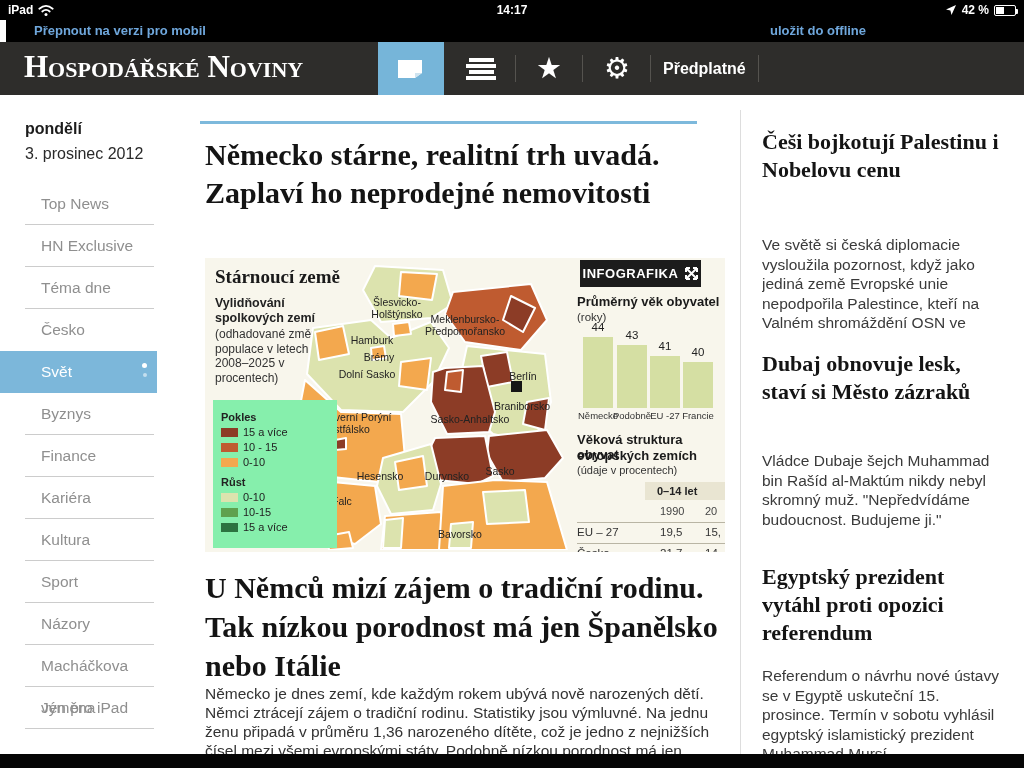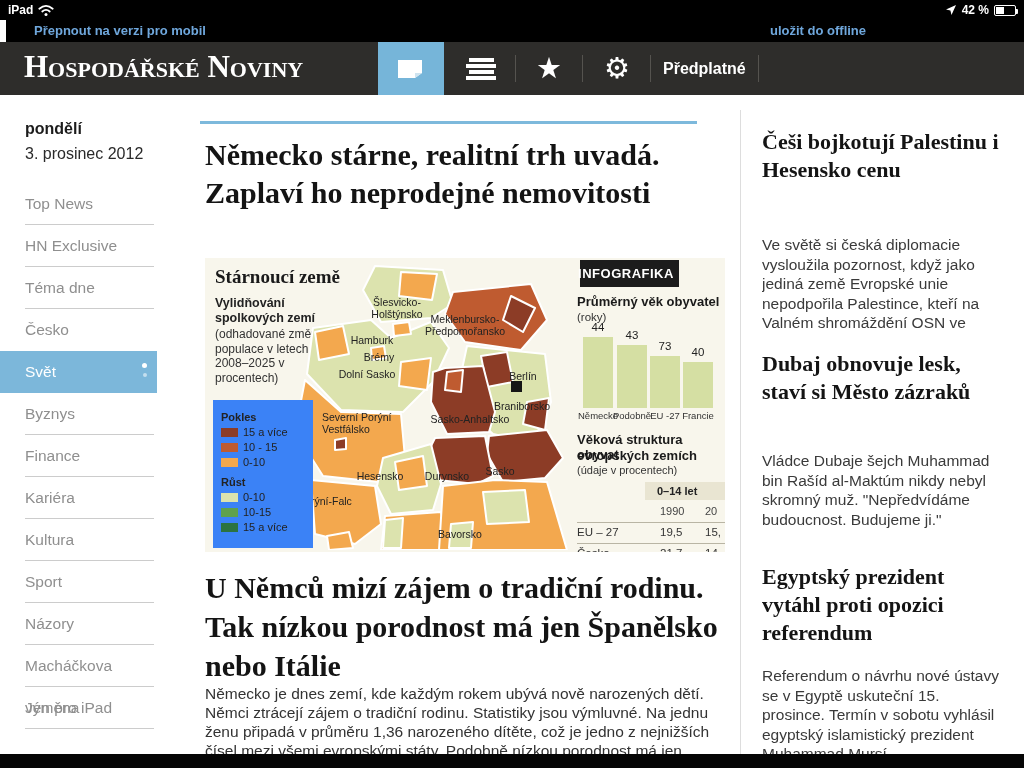--- a/index.html
+++ b/index.html
@@ -36,21 +36,21 @@
   .hsep { position:absolute; top:13px; width:1px; height:27px; background:#55534f; }
   .subscribe { position:absolute; left:663px; top:0; height:53px; display:flex; align-items:center;
                color:#fff; font-size:16px; font-weight:bold; }
   .glyph { font-size:29px; line-height:1; }
 
   
   .sidebar { left:0; top:95px; width:185px; height:659px; background:#fff; }
   .side-day  { position:absolute; left:25px; top:25px; font-size:16px; font-weight:bold; color:#1c1c1c; }
   .side-date { position:absolute; left:25px; top:50px; font-size:16px; color:#2a2a2a; }
   .side-menu { position:absolute; left:0; top:88px; width:157px; list-style:none; }
-  .side-menu li { position:relative; height:42px; line-height:42px; padding-left:25px;
+  .side-menu li { position:relative; height:42px; line-height:42px; padding-left:41px;
                   font-size:15.5px; color:#8f8f8f; cursor:pointer; }
   .side-menu li::after { content:""; position:absolute; left:25px; right:3px; bottom:0;
                          height:1px; background:#ccc; }
   .side-menu li.no-sep::after { display:none; }
   .side-menu li.active { background:#7cb7da; color:#fff; }
   .side-menu li.active::after { display:none; }
   .dot1,.dot2 { position:absolute; right:10px; border-radius:50%; background:#fff; }
   .dot1 { width:5px; height:5px; top:12px; }
   .dot2 { width:4px; height:4px; top:22px; opacity:.55; }
 
@@ -68,34 +68,34 @@
   
   .info-box { left:205px; top:258px; width:520px; height:294px; overflow:hidden;
               background:#f8f6ec; }
   .info-title { position:absolute; left:10px; top:8px;
                 font-family:"Liberation Serif","DejaVu Serif",serif; font-weight:bold;
                 font-size:19px; color:#1a1a1a; }
   .info-sub-b { position:absolute; left:10px; top:38px; width:140px;
                 font-size:12.5px; font-weight:bold; color:#222; line-height:15px; }
   .info-sub-n { position:absolute; left:10px; top:69px; width:130px;
                 font-size:12px; color:#333; line-height:14.5px; }
-  .legend { position:absolute; left:8px; top:142px; width:100px; height:148px;
-            background:#3b82f6; padding:9px 8px; font-size:11px; color:#222; }
+  .legend { position:absolute; left:8px; top:142px; width:124px; height:148px;
+            background:#86efac; padding:9px 8px; font-size:11px; color:#222; }
   .leg-title { font-weight:bold; margin:2px 0 3px; }
   .leg-row { display:flex; align-items:center; gap:5px; margin-bottom:3px; }
   .swatch { width:17px; height:9px; flex:0 0 auto; }
   .sw-d1 { background:#8c3c26; } .sw-d2 { background:#bf5b30; } .sw-d3 { background:#f3a84e; }
   .sw-g1 { background:#dce3ae; } .sw-g2 { background:#5fa14e; } .sw-g3 { background:#2c7340; }
 
   .map-label { position:absolute; transform:translate(-50%,-50%); white-space:nowrap;
                font-size:10.5px; color:#222; text-align:center; line-height:11.5px; }
   .map-label.la { transform:translate(0,-50%); text-align:left; }
   .berlin-sq { position:absolute; left:306px; top:123px; width:11px; height:11px; background:#151515; }
 
-  .ig-btn { position:absolute; left:375px; top:2px; width:99px; height:27px; background:#1c1c1c;
+  .ig-btn { position:absolute; left:375px; top:2px; width:121px; height:27px; background:#1c1c1c;
             color:#fff; display:flex; align-items:center; justify-content:center; gap:7px;
             font-size:13px; font-weight:bold; letter-spacing:.5px; cursor:pointer; }
   .bc-title { position:absolute; left:372px; top:36px; font-size:13px; font-weight:bold; color:#1a1a1a; }
   .bc-unit  { position:absolute; left:372px; top:53px; font-size:11.5px; color:#333; }
   .bar { position:absolute; width:30px; background:#d5dfa3; }
   .bar-val { position:absolute; width:30px; text-align:center; font-size:11.5px; color:#222; }
   .bar-cat { position:absolute; top:152px; width:40px; text-align:center; font-size:9.5px; color:#333; }
 
   .tb-title { position:absolute; left:372px; font-size:13px; font-weight:bold; color:#1a1a1a; }
   .tb-note  { position:absolute; left:372px; top:206px; font-size:11px; color:#333; }
@@ -120,20 +120,21 @@
 
 <div class="abs statusbar">
   <div class="left">
     <span>iPad</span>
     <svg width="16" height="13" viewBox="0 0 18 13">
       <path d="M1.5 4.5 Q9 -2 16.5 4.5" stroke="#fff" stroke-width="2" fill="none" stroke-linecap="round"></path>
       <path d="M4.8 7.6 Q9 4 13.2 7.6" stroke="#fff" stroke-width="2" fill="none" stroke-linecap="round"></path>
       <circle cx="9" cy="11" r="1.7" fill="#fff"></circle>
     </svg>
   </div>
+  <div class="center">14:17</div>
   <div class="right">
     <svg width="12" height="12" viewBox="0 0 12 12">
       <path d="M11 1 L1 5.5 L5.4 6.6 L6.5 11 Z" fill="#fff"></path>
     </svg>
     <span>42 %</span>
     <span class="battery-shell">
       <span class="battery-fill"></span>
         <span class="battery-nub"></span>
     </span>
   </div>
@@ -303,21 +304,21 @@
     <svg width="13" height="13" viewBox="0 0 13 13">
       <path d="M1 1 L12 12 M12 1 L1 12" stroke="#fff" stroke-width="2"></path>
       <path d="M1 1 h4 M1 1 v4 M12 1 h-4 M12 1 v4 M1 12 h4 M1 12 v-4 M12 12 h-4 M12 12 v-4" stroke="#fff" stroke-width="2"></path>
     </svg>
   </div>
 
   <div class="bc-title">Průměrný věk obyvatel</div>
   <div class="bc-unit">(roky)</div>
   <div class="bar-val" style="left:378px; top:63px;">44</div>
   <div class="bar-val" style="left:412px; top:71px;">43</div>
-  <div class="bar-val" style="left:445px; top:82px;">73</div>
+  <div class="bar-val" style="left:445px; top:82px;">41</div>
   <div class="bar-val" style="left:478px; top:88px;">40</div>
   <div class="bar" style="left:378px; top:79px;  height:71px;"></div>
   <div class="bar" style="left:412px; top:87px;  height:63px;"></div>
   <div class="bar" style="left:445px; top:98px;  height:52px;"></div>
   <div class="bar" style="left:478px; top:104px; height:46px;"></div>
   <div class="bar-cat" style="left:373px;">Německo</div>
   <div class="bar-cat" style="left:407px;">Podobně</div>
   <div class="bar-cat" style="left:440px;">EU -27</div>
   <div class="bar-cat" style="left:473px;">Francie</div>
 
@@ -336,21 +337,21 @@
   <div class="tb-cell" style="left:372px; top:289px;">Česko</div>
   <div class="tb-cell" style="left:455px; top:289px;">21,7</div>
   <div class="tb-cell" style="left:500px; top:289px;">14</div>
 </div>
 
 <h2 class="abs headline2">U Němců mizí zájem o tradiční rodinu. Tak nízkou porodnost má jen Španělsko nebo Itálie</h2>
 <p class="abs main-body">Německo je dnes zemí, kde každým rokem ubývá nově narozených dětí. Němci ztrácejí zájem o tradiční rodinu. Statistiky jsou výmluvné. Na jednu ženu připadá v průměru 1,36 narozeného dítěte, což je jedno z nejnižších čísel mezi všemi evropskými státy. Podobně nízkou porodnost má jen</p>
 
 <div class="abs col-divider"></div>
 <div class="abs right-col">
-  <div class="r-title" style="top:33px;">Češi bojkotují Palestinu i Hesensko cenu</div>
+  <div class="r-title" style="top:33px;">Češi bojkotují Palestinu i Nobelovu cenu</div>
   <div class="r-body" style="top:140px;">Ve světě si česká diplomacie vysloužila pozornost, když jako jediná země Evropské unie nepodpořila Palestince, kteří na Valném shromáždění OSN ve</div>
   <div class="r-title" style="top:255px;">Dubaj obnovuje lesk, staví si Město zázraků</div>
   <div class="r-body" style="top:356px;">Vládce Dubaje šejch Muhammad bin Rašíd al-Maktúm nikdy nebyl skromný muž. "Nepředvídáme budoucnost. Budujeme ji."</div>
   <div class="r-title" style="top:468px;">Egyptský prezident vytáhl proti opozici referendum</div>
   <div class="r-body" style="top:571px;">Referendum o návrhu nové ústavy se v Egyptě uskuteční 15. prosince. Termín v sobotu vyhlásil egyptský islamistický prezident Muhammad Mursí.</div>
 </div>
 
 <div class="abs bottombar"></div>
 
 </body></html>

